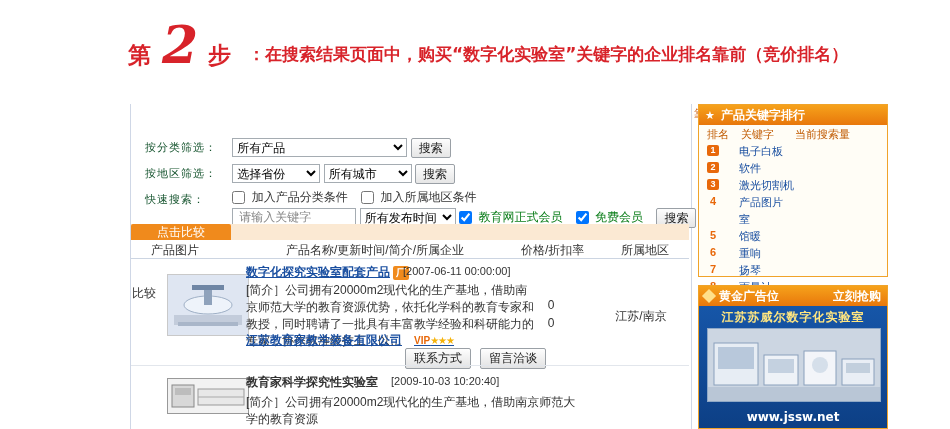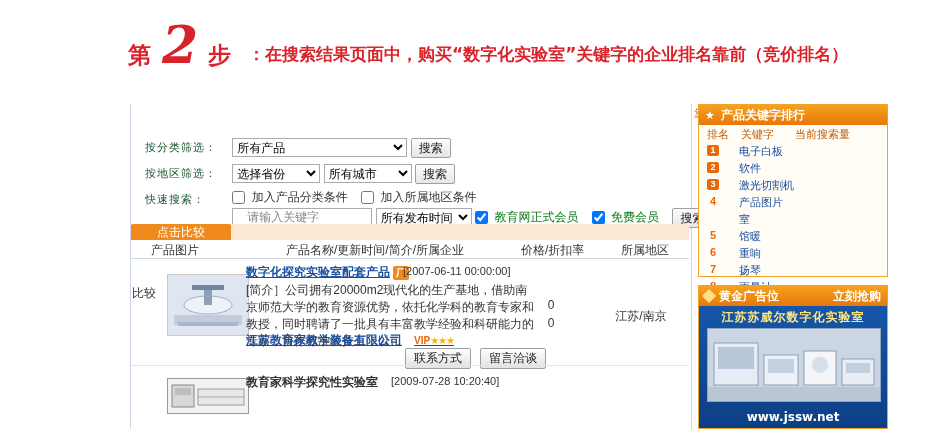--- a/index.html
+++ b/index.html
@@ -68,21 +68,21 @@
   
   .formblock{position:absolute;left:131px;top:126px;width:558px;height:96px;background:#fff;}
   .frow{position:absolute;left:14px;height:22px;line-height:22px;white-space:nowrap;}
   .flabel{display:inline-block;width:84px;color:#14532d;font-size:11px;letter-spacing:1px;}
   select{
     font-family:"Liberation Sans",sans-serif;font-size:12px;height:19px;
     border:1px solid #a5acb2;background:#fff;vertical-align:middle;
   }
   input[type=text]{
     font-family:"Liberation Sans",sans-serif;font-size:12px;height:16px;
-    border:1px solid #a5acb2;padding:1px 14px;vertical-align:middle;color:#888;
+    border:1px solid #a5acb2;padding:1px 6px;vertical-align:middle;color:#888;
   }
   .btn{
     font-family:"Liberation Sans",sans-serif;font-size:12px;
     border:1px solid #9aa0a6;background:linear-gradient(#fdfdfd,#e6e6e6);
     padding:1px 7px;height:20px;vertical-align:middle;cursor:pointer;color:#222;
     border-radius:2px;
   }
   .chk{vertical-align:middle;margin:0 3px 0 0;}
   .chklabel{font-size:12px;color:#333;margin-right:10px;}
   .chklabel.green{color:#0a7d19;}
@@ -345,21 +345,22 @@
   <div class="thumb2" style="left:36px;top:10px;width:80px;height:34px;">
     <svg class="thumbimg" viewBox="0 0 80 34">
       <rect x="0" y="0" width="80" height="34" fill="#f2f2f2"></rect>
       <rect x="4" y="6" width="22" height="22" fill="#d8d8d8" stroke="#888"></rect>
       <rect x="30" y="10" width="46" height="16" fill="#e8e8e8" stroke="#999"></rect>
       <line x1="30" y1="18" x2="76" y2="18" stroke="#aaa"></line>
       <rect x="7" y="9" width="16" height="7" fill="#bdbdbd"></rect>
     </svg>
   </div>
   <div class="p2title">教育家科学探究性实验室</div>
-  <div class="p2date">[2009-07-28 10:20:40]</div>
+  <div class="p2date">[2009-10-03 10:20:40]</div>
+  <div class="p2desc">[简介］公司拥有20000m2现代化的生产基地，借助南京师范大学的教育资源</div>
 </div>
 
 <div class="rank">
   <div class="rank-head">
     <span class="starico">★</span>
     <span>产品关键字排行</span>
   </div>
   <div class="rank-cols">
     <span class="rc1">排名</span>
     <span class="rc2">关键字</span>

